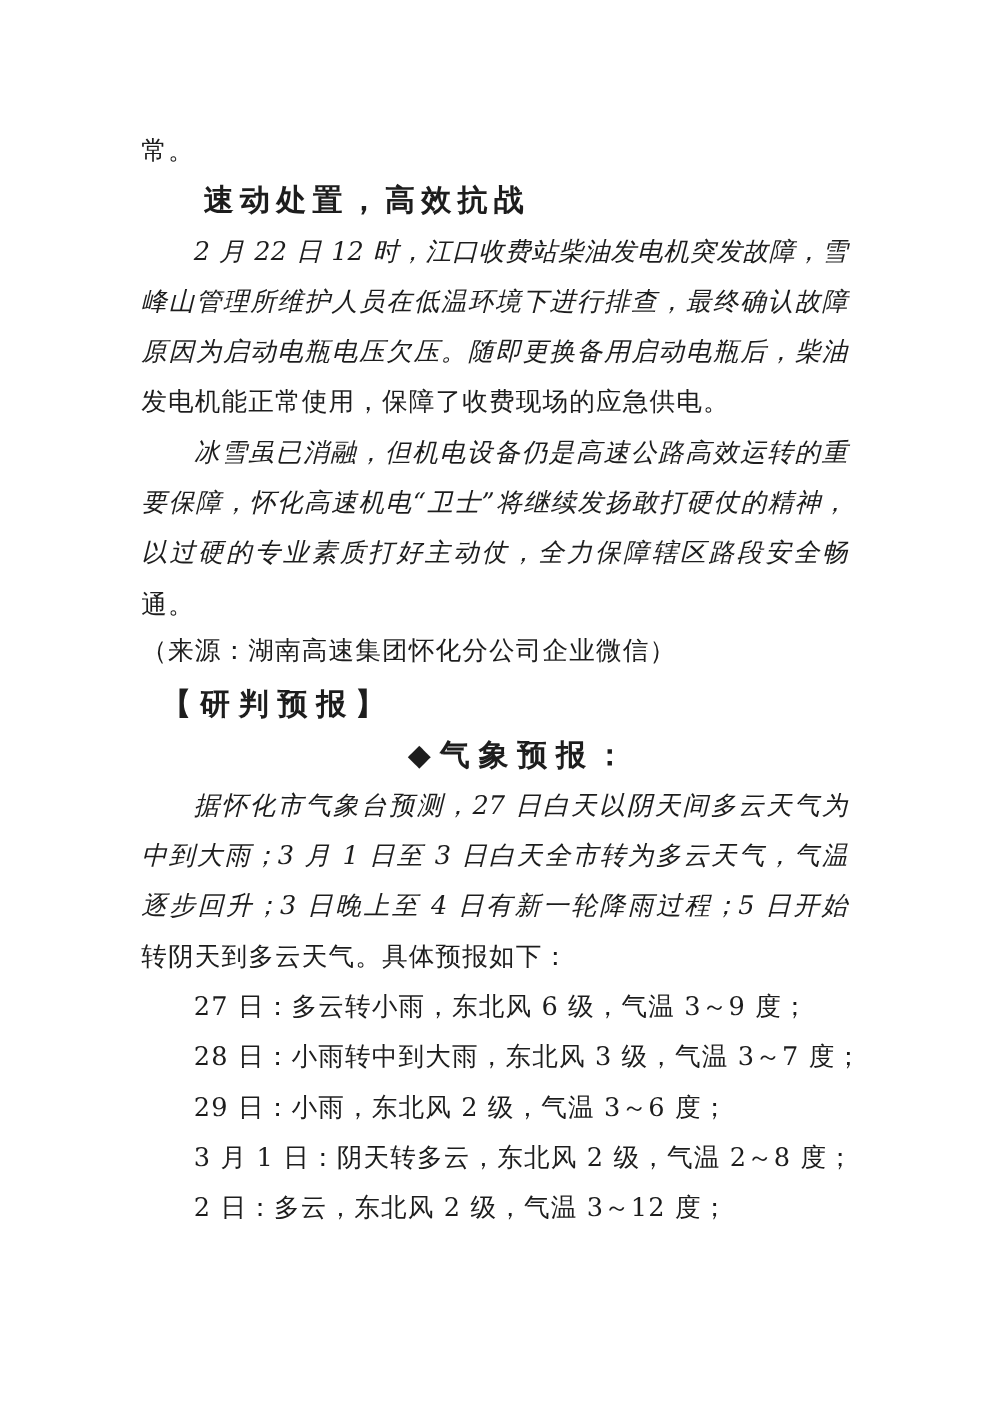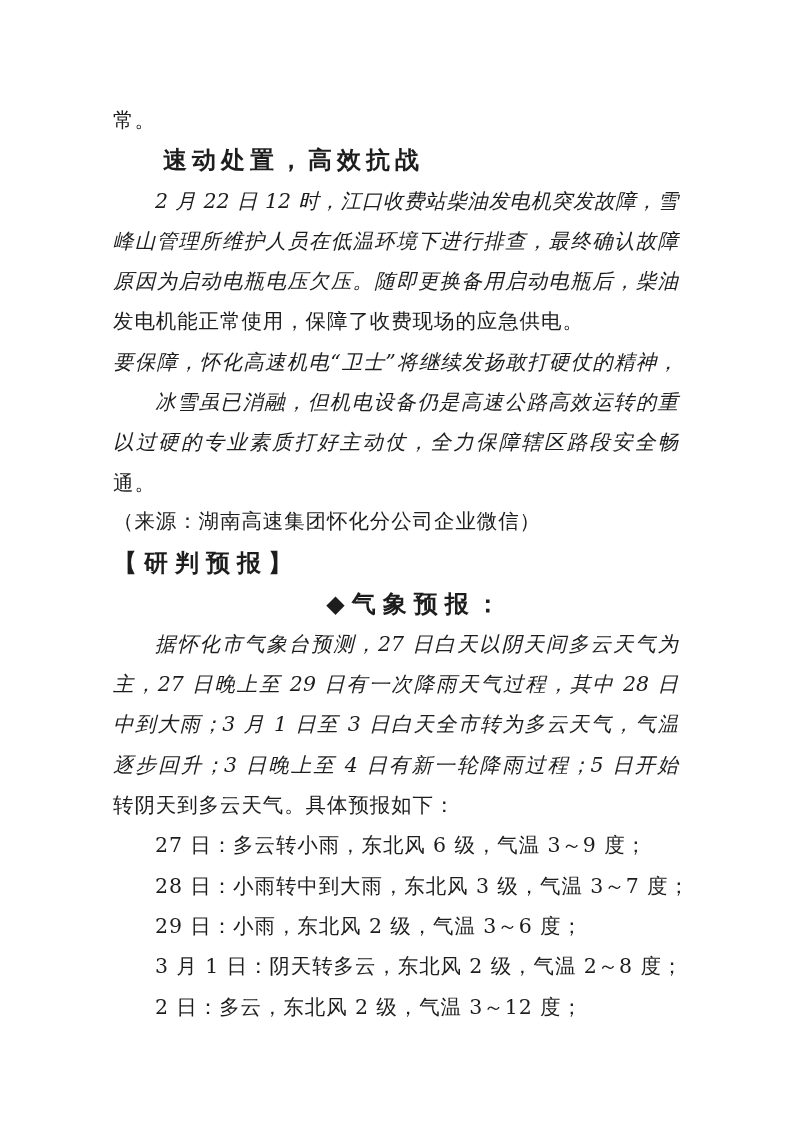--- a/index.html
+++ b/index.html
@@ -44,20 +44,21 @@
     text-indent: 50px;
     white-space: nowrap;
   }
   .h2 {
     font-family: "DejaVu Sans", sans-serif;
     font-weight: bold;
     font-size: 24px;
     letter-spacing: 7px;
     line-height: 40.3px;
     white-space: nowrap;
+    margin-left: 16px;
   }
   .h3 {
     font-family: "DejaVu Sans", sans-serif;
     font-weight: bold;
     font-size: 24px;
     letter-spacing: 7px;
     line-height: 40.3px;
     text-indent: 42px;
     white-space: nowrap;
     text-align: center;
@@ -74,33 +75,32 @@
 
   <div class="ln">常。</div>
 
   <div class="title">速动处置，高效抗战</div>
 
   <div class="ln j ind">2 月 22 日 12 时，江口收费站柴油发电机突发故障，雪</div>
   <div class="ln j">峰山管理所维护人员在低温环境下进行排查，最终确认故障</div>
   <div class="ln j">原因为启动电瓶电压欠压。随即更换备用启动电瓶后，柴油</div>
   <div class="ln">发电机能正常使用，保障了收费现场的应急供电。</div>
 
+  <div class="ln j ind">冰雪虽已消融，但机电设备仍是高速公路高效运转的重</div>
   <div class="ln j">要保障，怀化高速机电“卫士”将继续发扬敢打硬仗的精神，</div>
-  <div class="ln j ind">冰雪虽已消融，但机电设备仍是高速公路高效运转的重</div>
   <div class="ln j">以过硬的专业素质打好主动仗，全力保障辖区路段安全畅</div>
   <div class="ln">通。</div>
 
   <div class="ln src">（来源：湖南高速集团怀化分公司企业微信）</div>
 
   <div class="h2">【研判预报】</div>
 
   <div class="h3">◆气象预报：</div>
 
   <div class="ln j ind">据怀化市气象台预测，27 日白天以阴天间多云天气为</div>
-  <div class="ln j">主，27 日晚上至 29 日有一次降雨天气过程，其中 28 日</div>
   <div class="ln j">中到大雨；3 月 1 日至 3 日白天全市转为多云天气，气温</div>
   <div class="ln j">逐步回升；3 日晚上至 4 日有新一轮降雨过程；5 日开始</div>
   <div class="ln">转阴天到多云天气。具体预报如下：</div>
 
   <div class="ln ind">27 日：多云转小雨，东北风 6 级，气温 3～9 度；</div>
   <div class="ln ind">28 日：小雨转中到大雨，东北风 3 级，气温 3～7 度；</div>
   <div class="ln ind">29 日：小雨，东北风 2 级，气温 3～6 度；</div>
   <div class="ln ind">3 月 1 日：阴天转多云，东北风 2 级，气温 2～8 度；</div>
   <div class="ln ind">2 日：多云，东北风 2 级，气温 3～12 度；</div>
 

